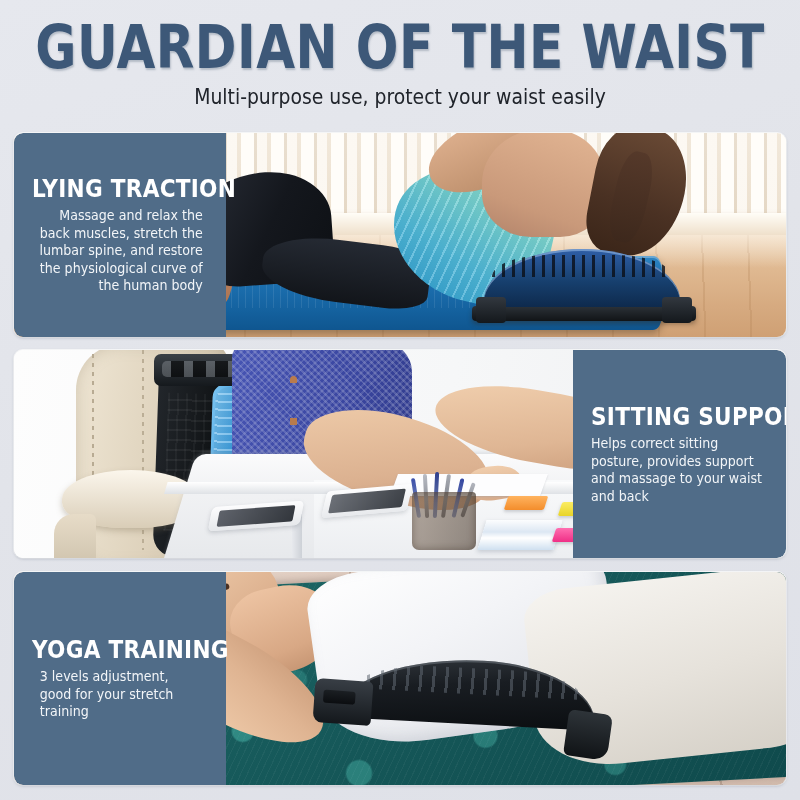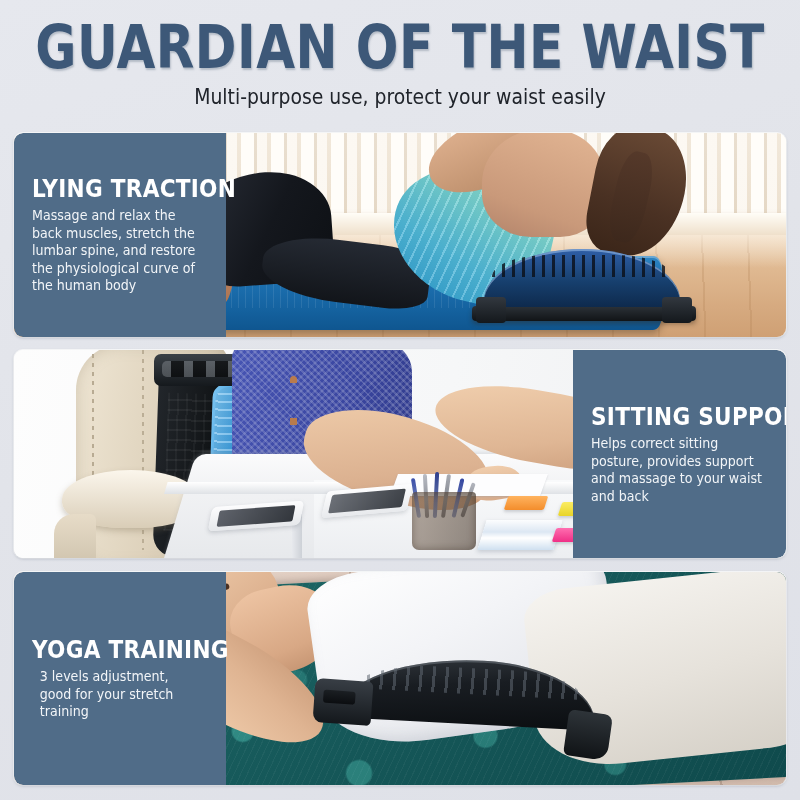--- a/index.html
+++ b/index.html
@@ -44,21 +44,21 @@
 
   
   .card {
     position:absolute;
     left:14px; width:772px;
     border-radius:9px;
     overflow:hidden;
     background:#ffffff;
     box-shadow:0 1px 3px rgba(120,128,145,0.45), 0 0 0 1px rgba(255,255,255,0.9);
   }
-  #card1 { top:133px; height:204px; }
+  #card1 { top:133px; height:204px;text-align:right; }
   #card2 { top:350px; height:208px; }
   #card3 { top:572px; height:213px;padding-left:26px; }
 
   .photo { position:absolute; inset:0; overflow:hidden; }
 
   
   .overlay {
     position:absolute; top:0; bottom:0;
     background:#506c88;
     padding:0 18px;

